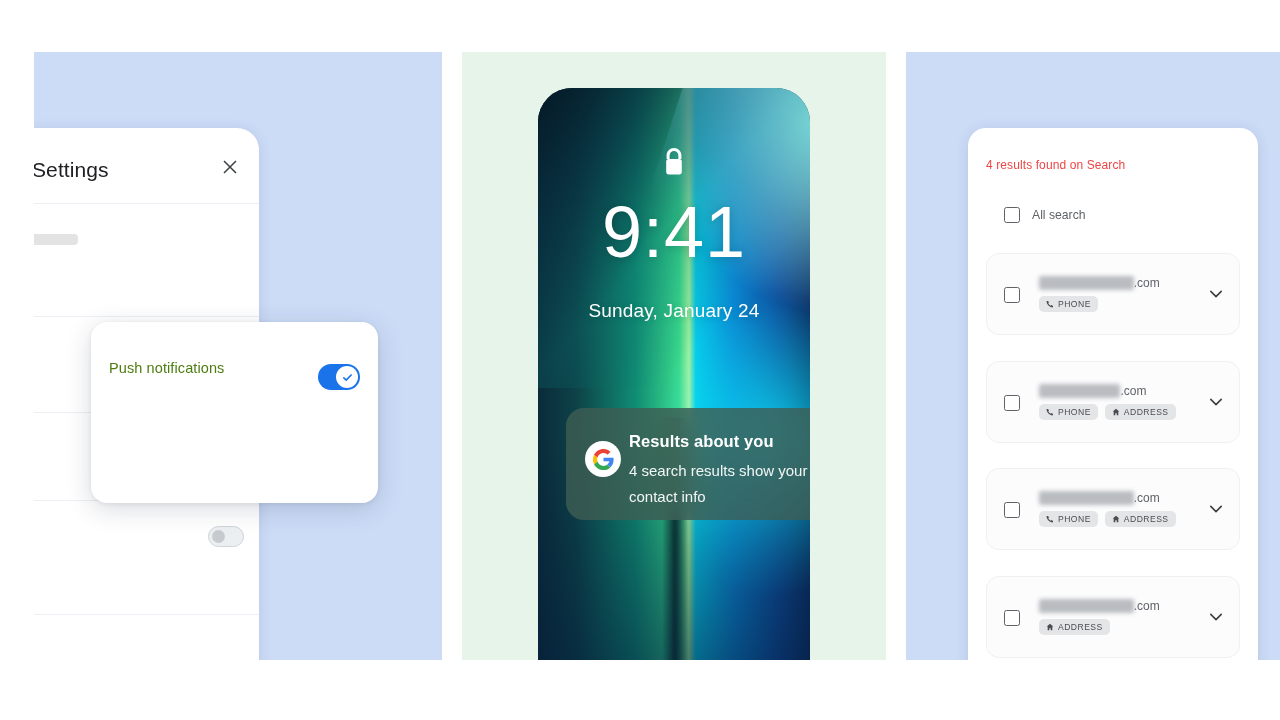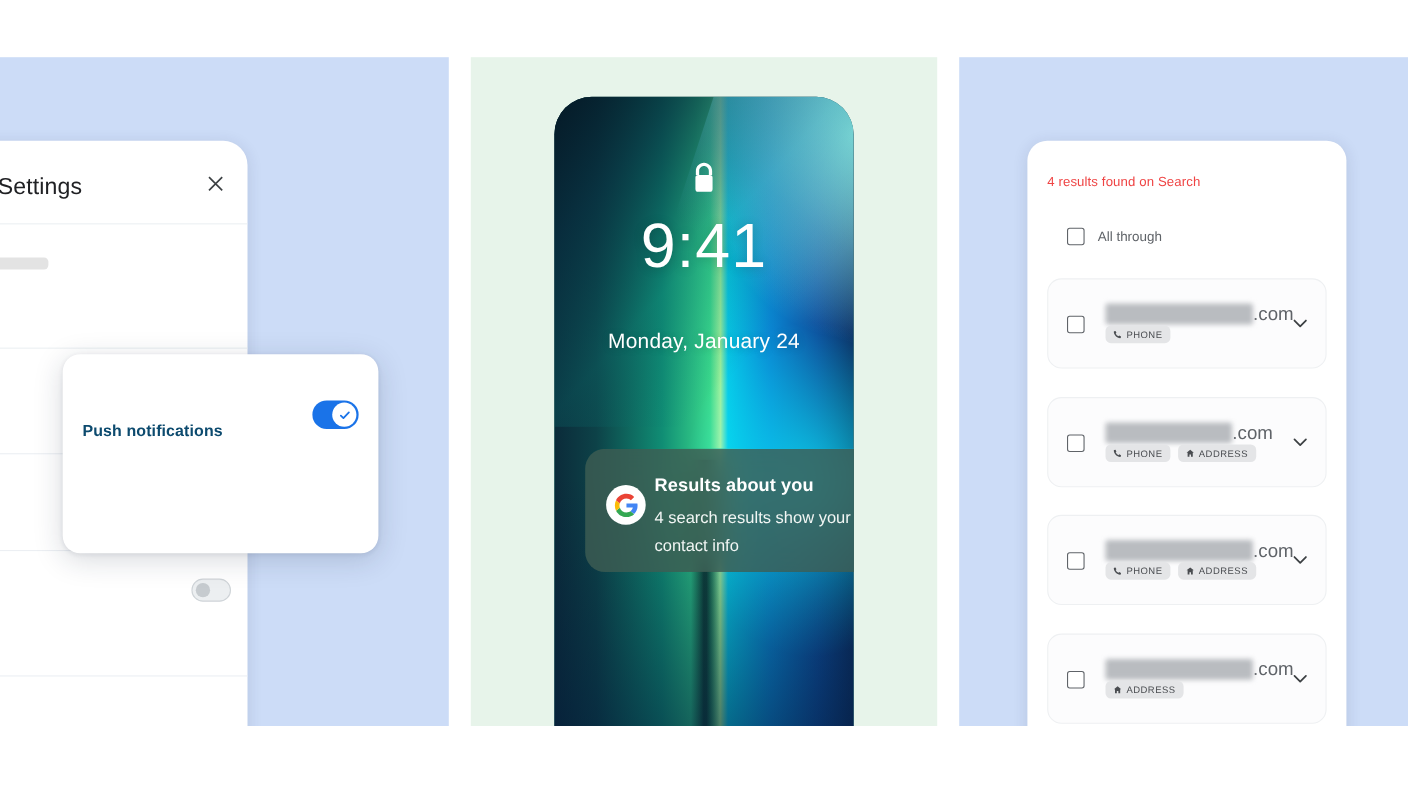--- a/index.html
+++ b/index.html
@@ -2,21 +2,21 @@
 <html><head>
 <meta charset="utf-8">
 <style>
   * { box-sizing: border-box; margin: 0; padding: 0; }
   html, body {
     width: 1280px; height: 720px;
     background: #ffffff;
     font-family: "Liberation Sans", sans-serif;
     overflow: hidden;
   }
-  .stage { position: relative; width: 1104px; height: 720px; background: #fff; }
+  .stage { position: relative; width: 1104px; height: 720px; background: #fff; margin-left: 34px; }
 
   
   .panel-one {
     position: absolute; left: 0; top: 52px; width: 408px; height: 608px;
     background: #ccdcf7; overflow: hidden;
   }
   .settings-sheet {
     position: absolute; left: -180px; top: 76px; width: 405px; height: 560px;
     background: #ffffff; border-radius: 22px;
     box-shadow: 0 2px 14px rgba(30,40,70,.12);
@@ -50,22 +50,22 @@
     width: 13px; height: 13px; border-radius: 50%; background: #c6cbcf;
   }
 
   
   .push-card {
     position: absolute; left: 57px; top: 270px; width: 287px; height: 181px;
     background: #ffffff; border-radius: 16px;
     box-shadow: 0 6px 26px rgba(25,35,60,.17), 0 1px 4px rgba(25,35,60,.08);
   }
   .push-title {
-    position: absolute; left: 18px; top: 62px;
-    font-size: 14.5px; color: #0c4a6e; font-weight: 700; letter-spacing: .1px;
+    position: absolute; left: 18px; top: 38px;
+    font-size: 14.5px; color: #4d7c0f; font-weight: 400; letter-spacing: .1px;
   }
   .push-desc {
     position: absolute; left: 18px; top: 84px; width: 232px;
     font-size: 13.2px; line-height: 24px; color: #3c4043;
   }
   .push-switch {
     position: absolute; right: 18px; top: 42px;
     width: 42px; height: 26px; border-radius: 14px; background: #1a73e8;
   }
   .push-switch .knob {
@@ -117,21 +117,21 @@
     background: linear-gradient(to bottom, rgba(3,22,45,0) 0%, rgba(4,26,58,.55) 100%);
   }
   .lock-icon {
     position: absolute; left: 50%; top: 58px; transform: translateX(-50%);
     width: 26px; height: 32px; color: #ffffff;
   }
   .lock-icon svg { width: 100%; height: 100%; display: block; }
   .clock {
     position: absolute; left: 0; right: 0; top: 108px;
     text-align: center; color: #ffffff;
-    font-size: 57px; font-weight: 300; letter-spacing: 1px;
+    font-size: 72px; font-weight: 300; letter-spacing: 1px;
     line-height: 1;
     text-shadow: 0 1px 10px rgba(0,0,0,.18);
   }
   .lock-date {
     position: absolute; left: 0; right: 0; top: 212px;
     text-align: center; color: #ffffff;
     font-size: 19px; font-weight: 400; letter-spacing: .2px;
     text-shadow: 0 1px 8px rgba(0,0,0,.18);
   }
 
@@ -182,21 +182,21 @@
   }
   .all-results-label { font-size: 12.2px; color: #5f6368; }
 
   .result-card {
     position: absolute; left: 18px; width: 254px; height: 82px;
     background: #fcfcfd; border: 1px solid #eef0f2; border-radius: 13px;
   }
   .result-card .cbx { position: absolute; left: 17px; top: 33px; }
   .result-domain {
     position: absolute; left: 52px; top: 22px;
-    font-size: 17px; color: #5f6368; white-space: nowrap;
+    font-size: 12px; color: #5f6368; white-space: nowrap;
   }
   .result-domain .redacted {
     color: transparent; background: #b9bcc0; border-radius: 2px;
     -webkit-text-fill-color: transparent;
     filter: blur(2.2px);
   }
   .badges {
     position: absolute; left: 52px; top: 42px; display: flex; gap: 7px; text-align: center;
   }
   .badge {
@@ -282,21 +282,21 @@
       <div class="wall-dark-bottom"></div>
 
       <div class="lock-icon">
         <svg viewBox="0 0 26 32" fill="currentColor">
           <path d="M13 2c-4.1 0-7.4 3.3-7.4 7.4V13H8.6V9.4C8.6 7 10.6 5 13 5s4.4 2 4.4 4.4V13h3V9.4C20.4 5.3 17.1 2 13 2z"></path>
           <rect x="5.2" y="13" width="15.6" height="15.4" rx="2.6"></rect>
         </svg>
       </div>
 
       <div class="clock">9:41</div>
-      <div class="lock-date">Monday, January 24</div>
+      <div class="lock-date">Sunday, January 24</div>
 
       <div class="notif">
         <div class="notif-logo">
           <svg viewBox="0 0 48 48">
             <path fill="#4285F4" d="M45.1 24.5c0-1.6-.1-2.8-.4-4H24v7.4h12.1c-.2 2-1.6 5-4.6 7l7 5.4c4.2-3.9 6.6-9.6 6.6-15.8z"></path>
             <path fill="#34A853" d="M24 46c6 0 11-2 14.6-5.4l-7-5.4c-1.9 1.3-4.4 2.2-7.6 2.2-5.8 0-10.7-3.8-12.5-9.1l-7.2 5.6C8 41.2 15.4 46 24 46z"></path>
             <path fill="#FBBC05" d="M11.5 28.3c-.5-1.4-.8-2.8-.8-4.3s.3-3 .7-4.3l-7.2-5.6C2.8 17 2 20.4 2 24s.8 7 2.2 9.9l7.3-5.6z"></path>
             <path fill="#EA4335" d="M24 10.6c4.1 0 6.9 1.8 8.5 3.3l6.2-6.1C35 4.3 30 2 24 2 15.4 2 8 6.8 4.2 14.1l7.2 5.6C13.3 14.4 18.2 10.6 24 10.6z"></path>
           </svg>
         </div>
@@ -306,21 +306,21 @@
       </div>
     </div>
   </div>
 
   <div class="panel-three">
     <div class="results-sheet">
       <div class="results-title">4 results found on Search</div>
 
       <div class="all-results-row">
         <div class="cbx"></div>
-        <div class="all-results-label">All through</div>
+        <div class="all-results-label">All search</div>
       </div>
 
       <div id="results-list">
   <div class="result-card" style="top: 125px;">
     <div class="cbx"></div>
     <div class="result-domain">
       <span class="redacted">adomainnametitle</span><span>.com</span>
     </div>
     <div class="badges">
               <span class="badge">

